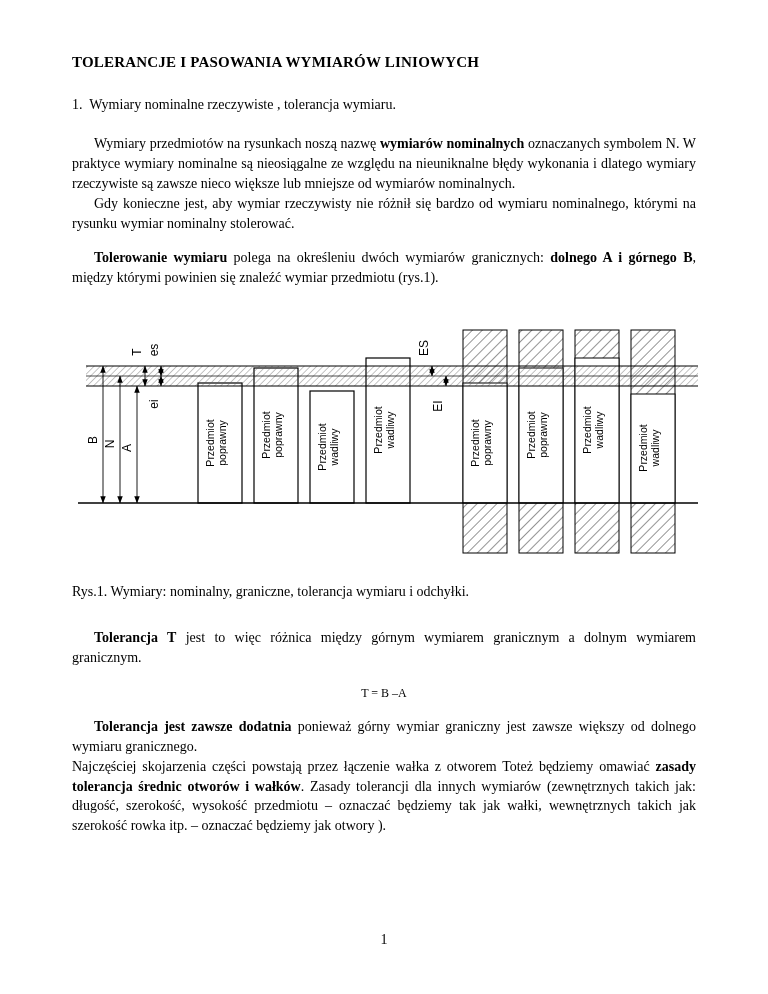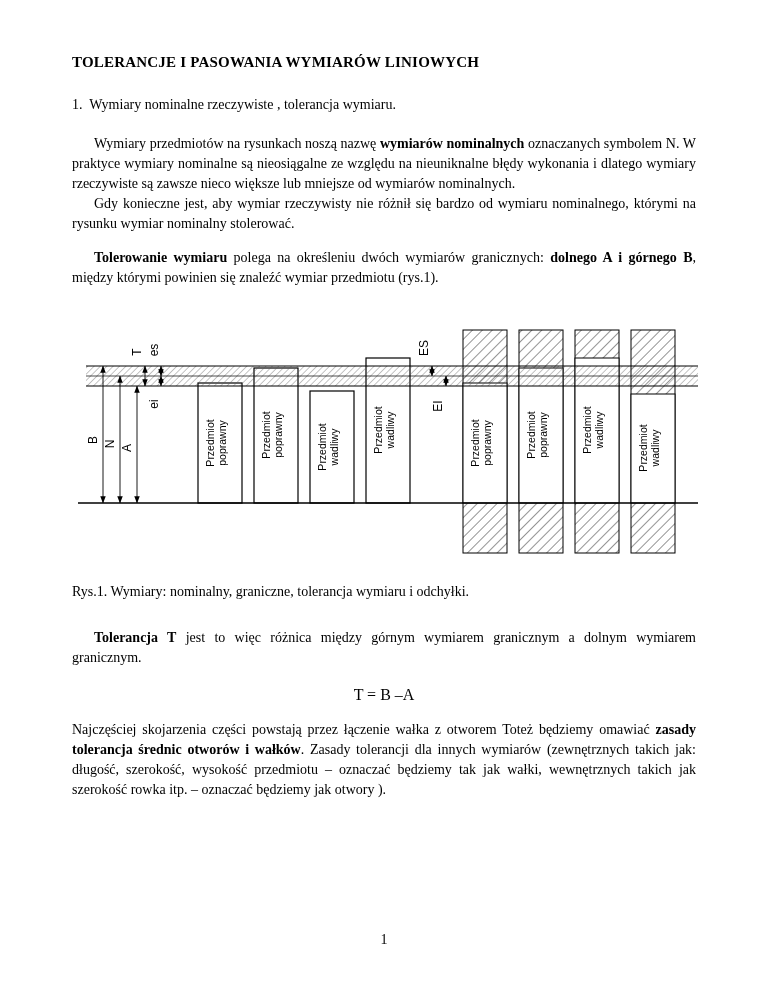--- a/index.html
+++ b/index.html
@@ -11,21 +11,21 @@
   h1.title{font-size:15px;font-weight:bold;margin:0;letter-spacing:.2px;}
   .section{margin:26px 0 0 0;font-size:14px;white-space:pre-wrap;}
   .para{font-size:14px;line-height:1.42;text-align:justify;margin:0;}
   .indent{text-indent:22px;}
   .mt-big{margin-top:21px;}
   .mt-sm{margin-top:15px;}
   .figwrap{margin:40px 0 0 -4px;height:232px;}
   .figwrap svg{display:block;}
   .caption{margin-top:24px;font-size:14px;text-align:left;}
   .p-after-fig{margin-top:28px;}
-  .formula{text-align:center;font-size:16px;margin:18px 0 16px 0;}
+  .formula{text-align:center;font-size:12px;margin:18px 0 16px 0;}
   .pagenum{position:absolute;bottom:46px;left:0;right:0;text-align:center;font-size:14px;}
 
   
   .col{fill:url(#hatchCol);stroke:#000;stroke-width:1;}
   .hole{fill:#fff;stroke:#000;stroke-width:1;}
   .blk{fill:#fff;stroke:#000;stroke-width:1.2;}
   .ln{stroke:#000;stroke-width:1;}
   .thin{stroke-width:.7;}
   .thick{stroke-width:1.4;}
   .dim line{stroke:#000;stroke-width:.9;}
@@ -134,16 +134,17 @@
       </g>
     </svg>
   </div>
 
   <p class="caption">Rys.1. Wymiary: nominalny, graniczne, tolerancja wymiaru i odchyłki.</p>
 
   <p class="para indent p-after-fig"><b>Tolerancja T</b> jest to więc różnica między górnym wymiarem granicznym a dolnym wymiarem granicznym.</p>
 
   <p class="formula">T = B –A</p>
 
+  <p class="para indent"><b>Tolerancja jest zawsze dodatnia</b> ponieważ górny wymiar graniczny jest zawsze większy od dolnego wymiaru granicznego.</p>
   <p class="para">Najczęściej skojarzenia części powstają przez łączenie wałka z otworem Toteż będziemy omawiać <b>zasady tolerancja średnic otworów i wałków</b>. Zasady tolerancji dla innych wymiarów (zewnętrznych takich jak: długość, szerokość, wysokość przedmiotu – oznaczać będziemy tak jak wałki, wewnętrznych takich jak szerokość rowka itp. – oznaczać będziemy jak otwory ).</p>
 
   <div class="pagenum">1</div>
 </div>
 
 </body></html>

